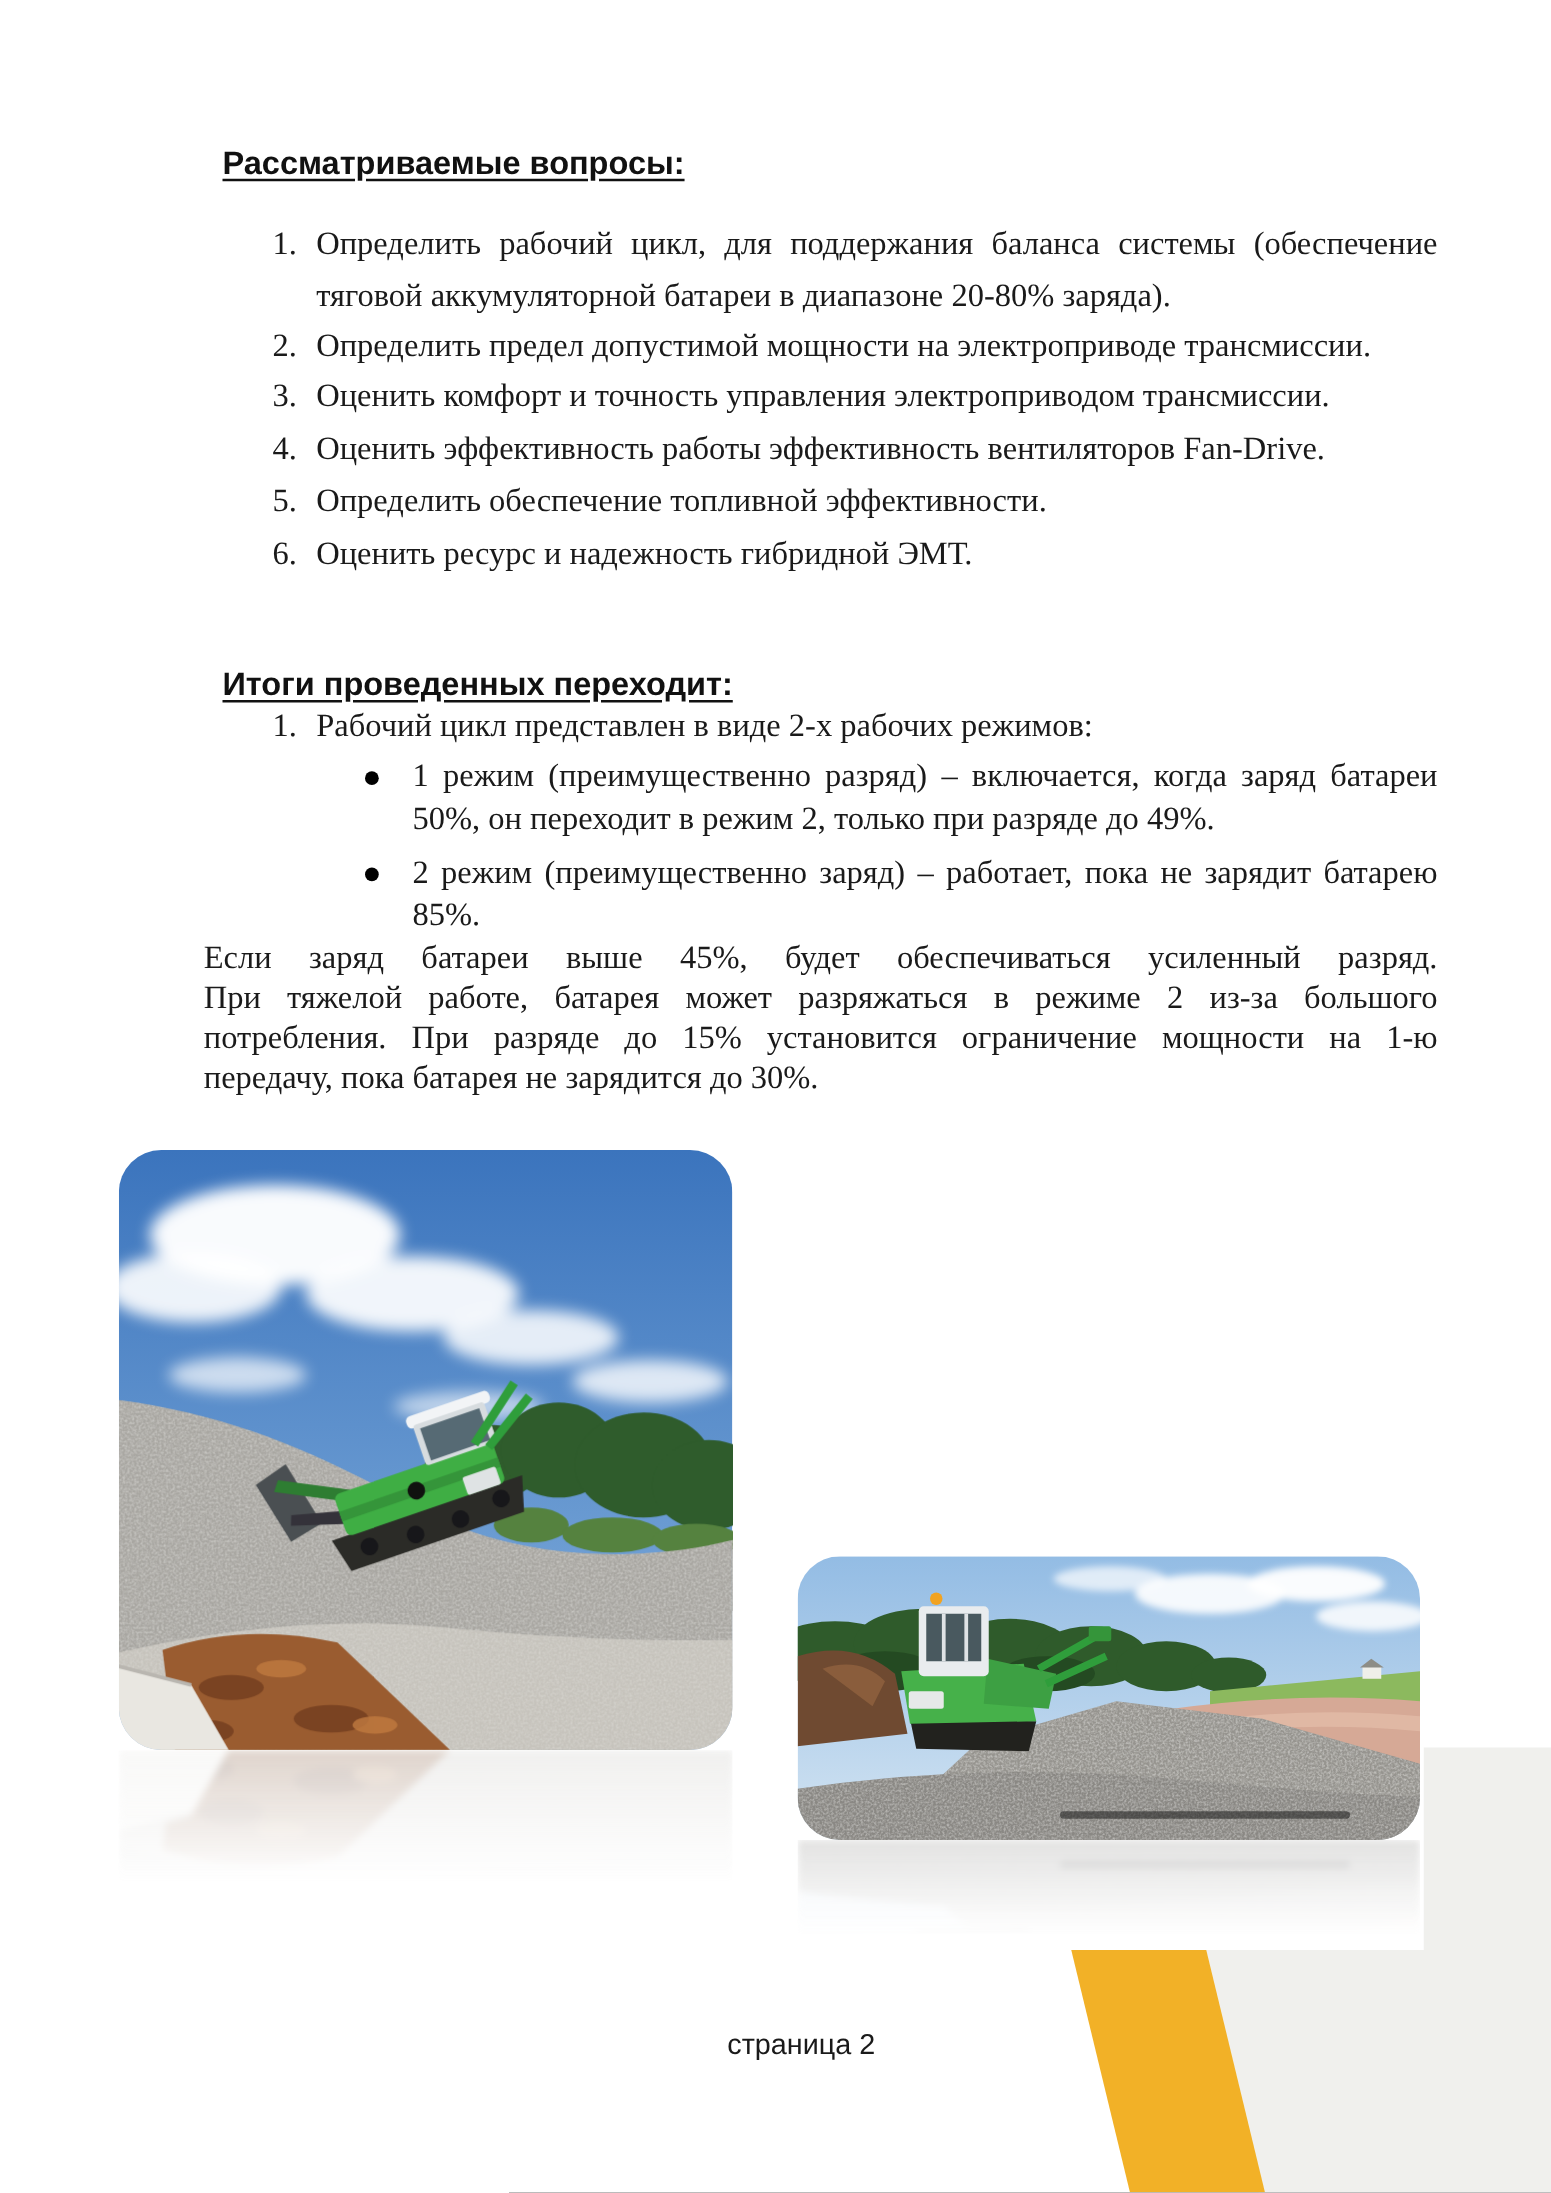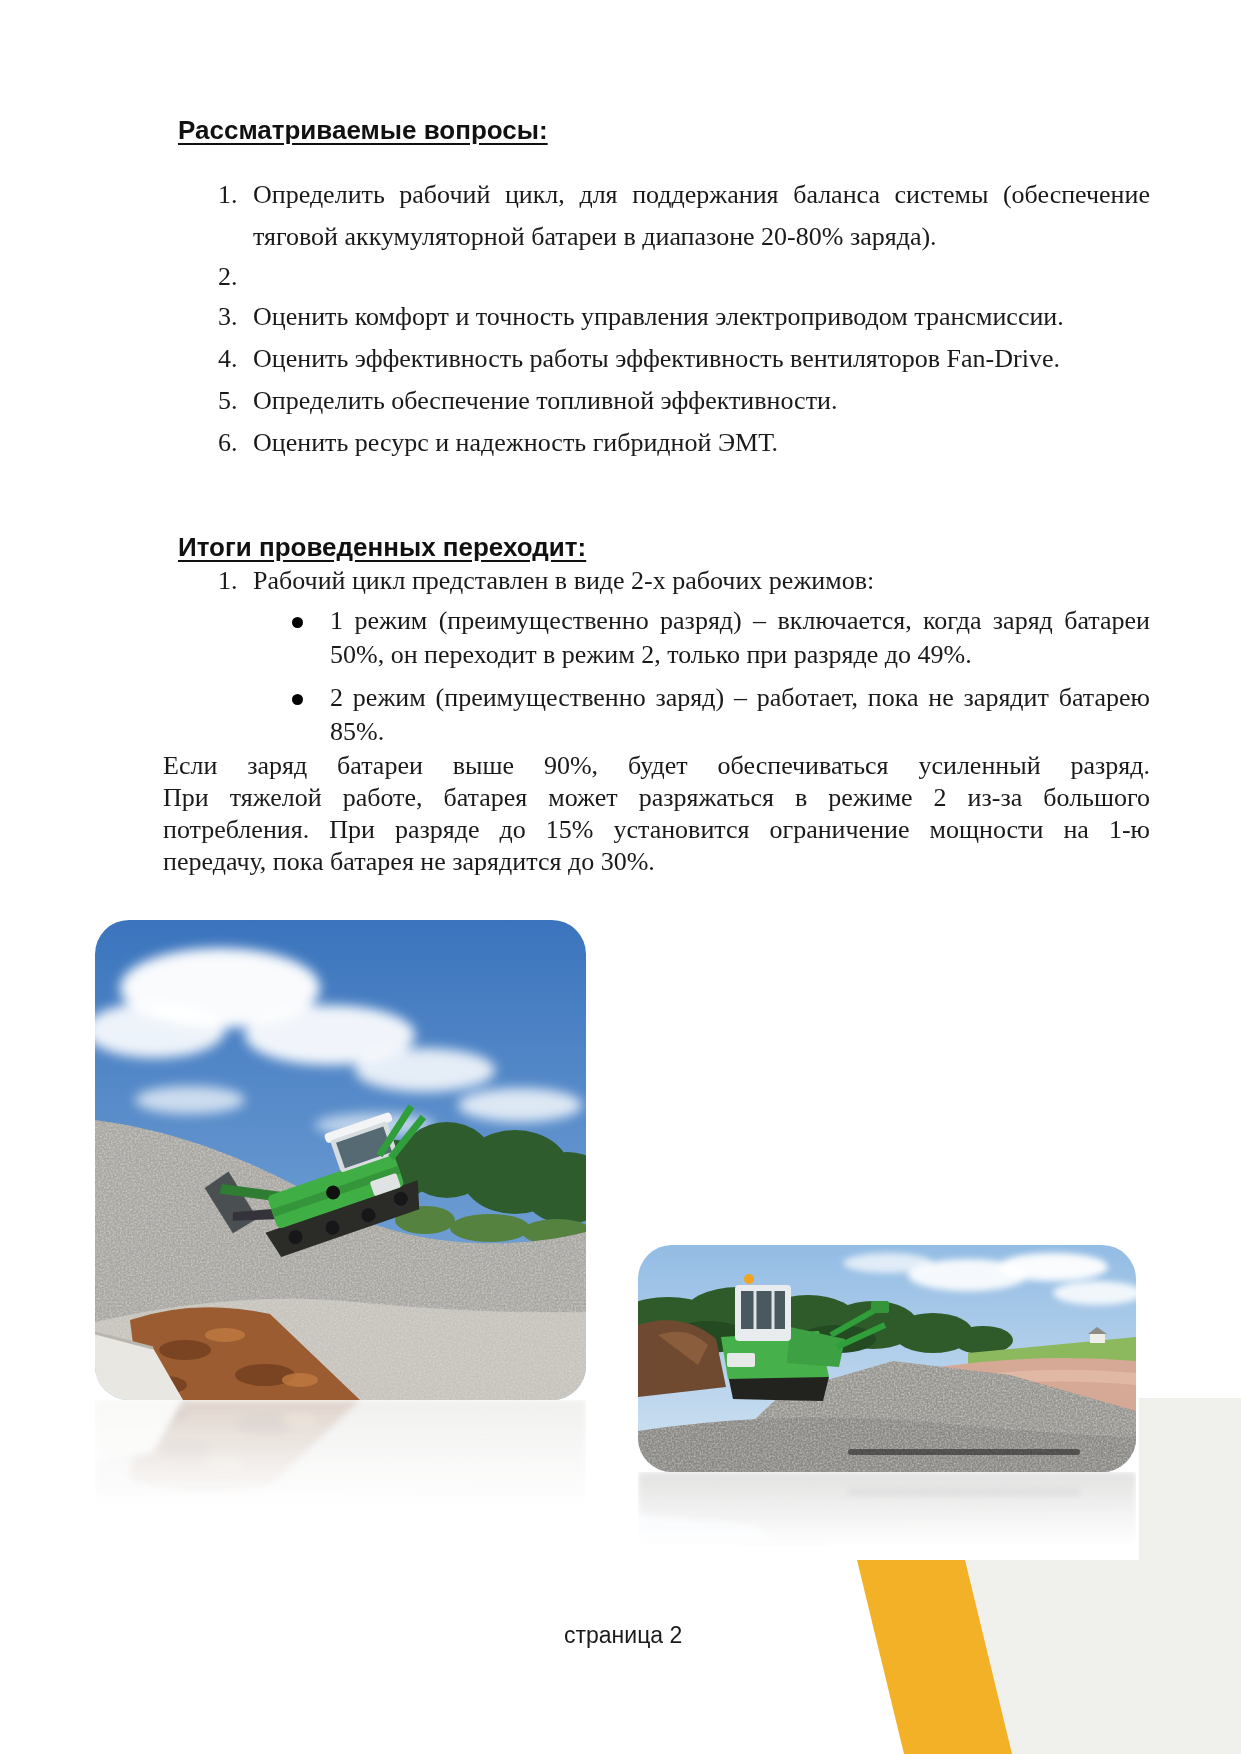--- a/index.html
+++ b/index.html
@@ -10,21 +10,21 @@
   .num{position:absolute;left:218px;font-size:26px;line-height:32px;}
   .line{position:absolute;font-size:26px;line-height:32px;white-space:nowrap;}
   .just{white-space:normal;text-align:justify;text-align-last:justify;overflow:hidden;height:34px;}
   .bullet-dot{position:absolute;left:292px;width:11px;height:11px;border-radius:50%;background:#000;}
   .photo{position:absolute;border-radius:34px;overflow:hidden;}
   .photo svg{display:block;width:100%;height:100%;}
   .refl{position:absolute;overflow:hidden;opacity:.45;filter:blur(3px) saturate(.65);
         -webkit-mask-image:linear-gradient(to bottom,rgba(0,0,0,.6),transparent 85%);
         mask-image:linear-gradient(to bottom,rgba(0,0,0,.6),transparent 85%);}
   .refl svg{display:block;transform:scaleY(-1);}
-  .footer{position:absolute;left:564px;top:1622px;width:250px;text-align:left;
+  .footer{position:absolute;left:516px;top:1622px;width:250px;text-align:center;
           font-family:"Liberation Sans", sans-serif;font-size:23px;color:#1a1a1a;}
   .corner{position:absolute;left:840px;top:1390px;width:401px;height:364px;}
 </style>
 </head>
 <body>
 
 <svg width="0" height="0" style="position:absolute" aria-hidden="true">
   <defs>
     <linearGradient id="sky1" x1="0" y1="0" x2="0" y2="1">
       <stop offset="0" stop-color="#3b74bd"></stop>
@@ -158,20 +158,21 @@
 
 <div class="page">
 
   <div class="h" style="top:114px">Рассматриваемые вопросы:</div>
 
   <div class="num" style="top:179px">1.</div>
   <div class="line just" style="top:179px;left:253px;width:897px">Определить рабочий цикл, для поддержания баланса системы (обеспечение работы</div>
   <div class="line" style="top:221px;left:253px">тяговой аккумуляторной батареи в диапазоне 20-80% заряда).</div>
 
   <div class="num" style="top:261px">2.</div>
+  <div class="line" style="top:261px;left:253px">Определить предел допустимой мощности на электроприводе трансмиссии.</div>
 
   <div class="num" style="top:301px">3.</div>
   <div class="line" style="top:301px;left:253px">Оценить комфорт и точность управления электроприводом трансмиссии.</div>
 
   <div class="num" style="top:343px">4.</div>
   <div class="line" style="top:343px;left:253px">Оценить эффективность работы эффективность вентиляторов Fan-Drive.</div>
 
   <div class="num" style="top:385px">5.</div>
   <div class="line" style="top:385px;left:253px">Определить обеспечение топливной эффективности.</div>
 
@@ -184,21 +185,21 @@
   <div class="line" style="top:565px;left:253px">Рабочий цикл представлен в виде 2-х рабочих режимов:</div>
 
   <div class="bullet-dot" style="top:617px"></div>
   <div class="line just" style="top:605px;left:330px;width:820px">1 режим (преимущественно разряд) – включается, когда заряд батареи выше</div>
   <div class="line" style="top:639px;left:330px">50%, он переходит в режим 2, только при разряде до 49%.</div>
 
   <div class="bullet-dot" style="top:694px"></div>
   <div class="line just" style="top:682px;left:330px;width:820px">2 режим (преимущественно заряд) – работает, пока не зарядит батарею до</div>
   <div class="line" style="top:716px;left:330px">85%.</div>
 
-  <div class="line just" style="top:750px;left:163px;width:987px">Если заряд батареи выше 90%, будет обеспечиваться усиленный разряд.</div>
+  <div class="line just" style="top:750px;left:163px;width:987px">Если заряд батареи выше 45%, будет обеспечиваться усиленный разряд.</div>
   <div class="line just" style="top:782px;left:163px;width:987px">При тяжелой работе, батарея может разряжаться в режиме 2 из-за большого</div>
   <div class="line just" style="top:814px;left:163px;width:987px">потребления. При разряде до 15% установится ограничение мощности на 1-ю</div>
   <div class="line" style="top:846px;left:163px">передачу, пока батарея не зарядится до 30%.</div>
 
   <div class="photo" style="left:95px;top:920px;width:491px;height:480px">
     <svg viewBox="0 0 491 480" preserveAspectRatio="none">
         <use href="#scene1"></use>
       </svg>
   </div>
   <div class="refl" style="left:95px;top:1400px;width:491px;height:125px">

